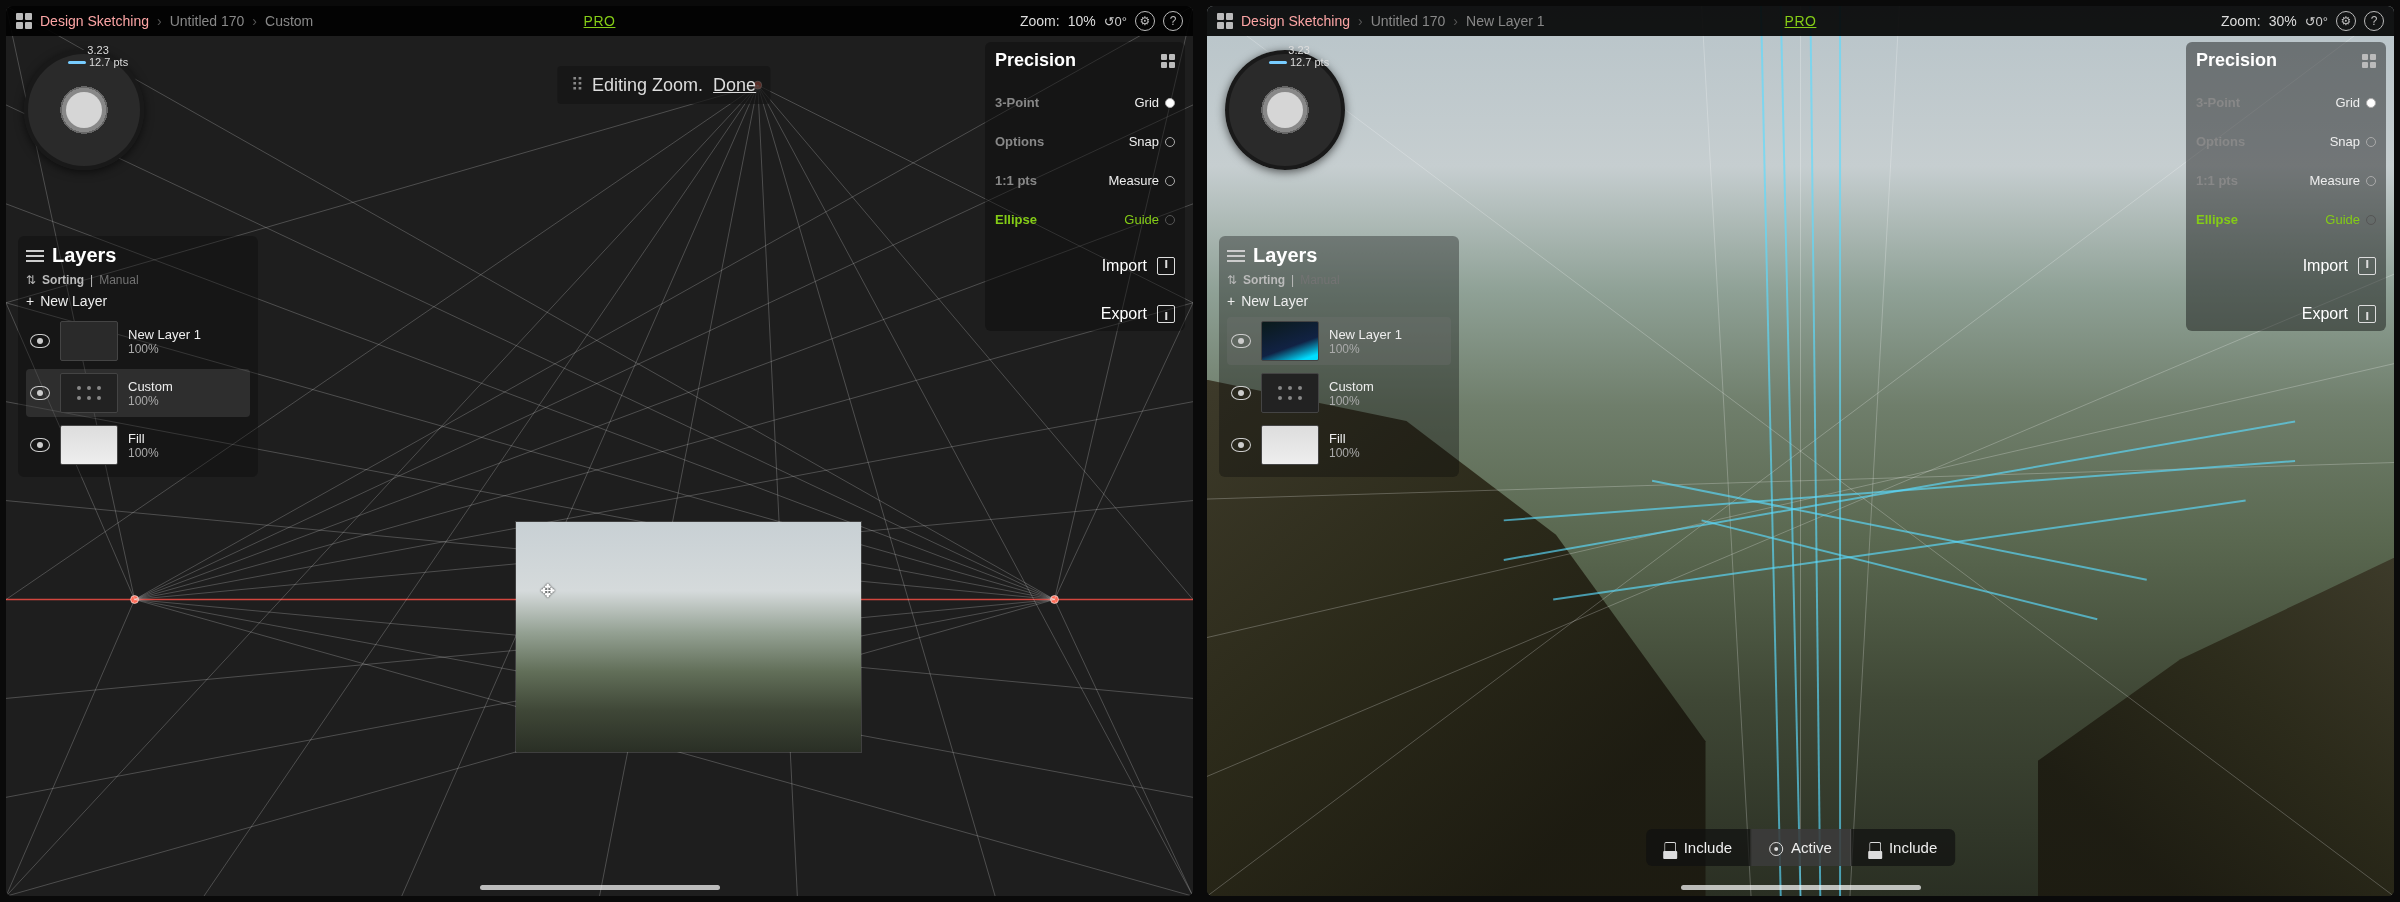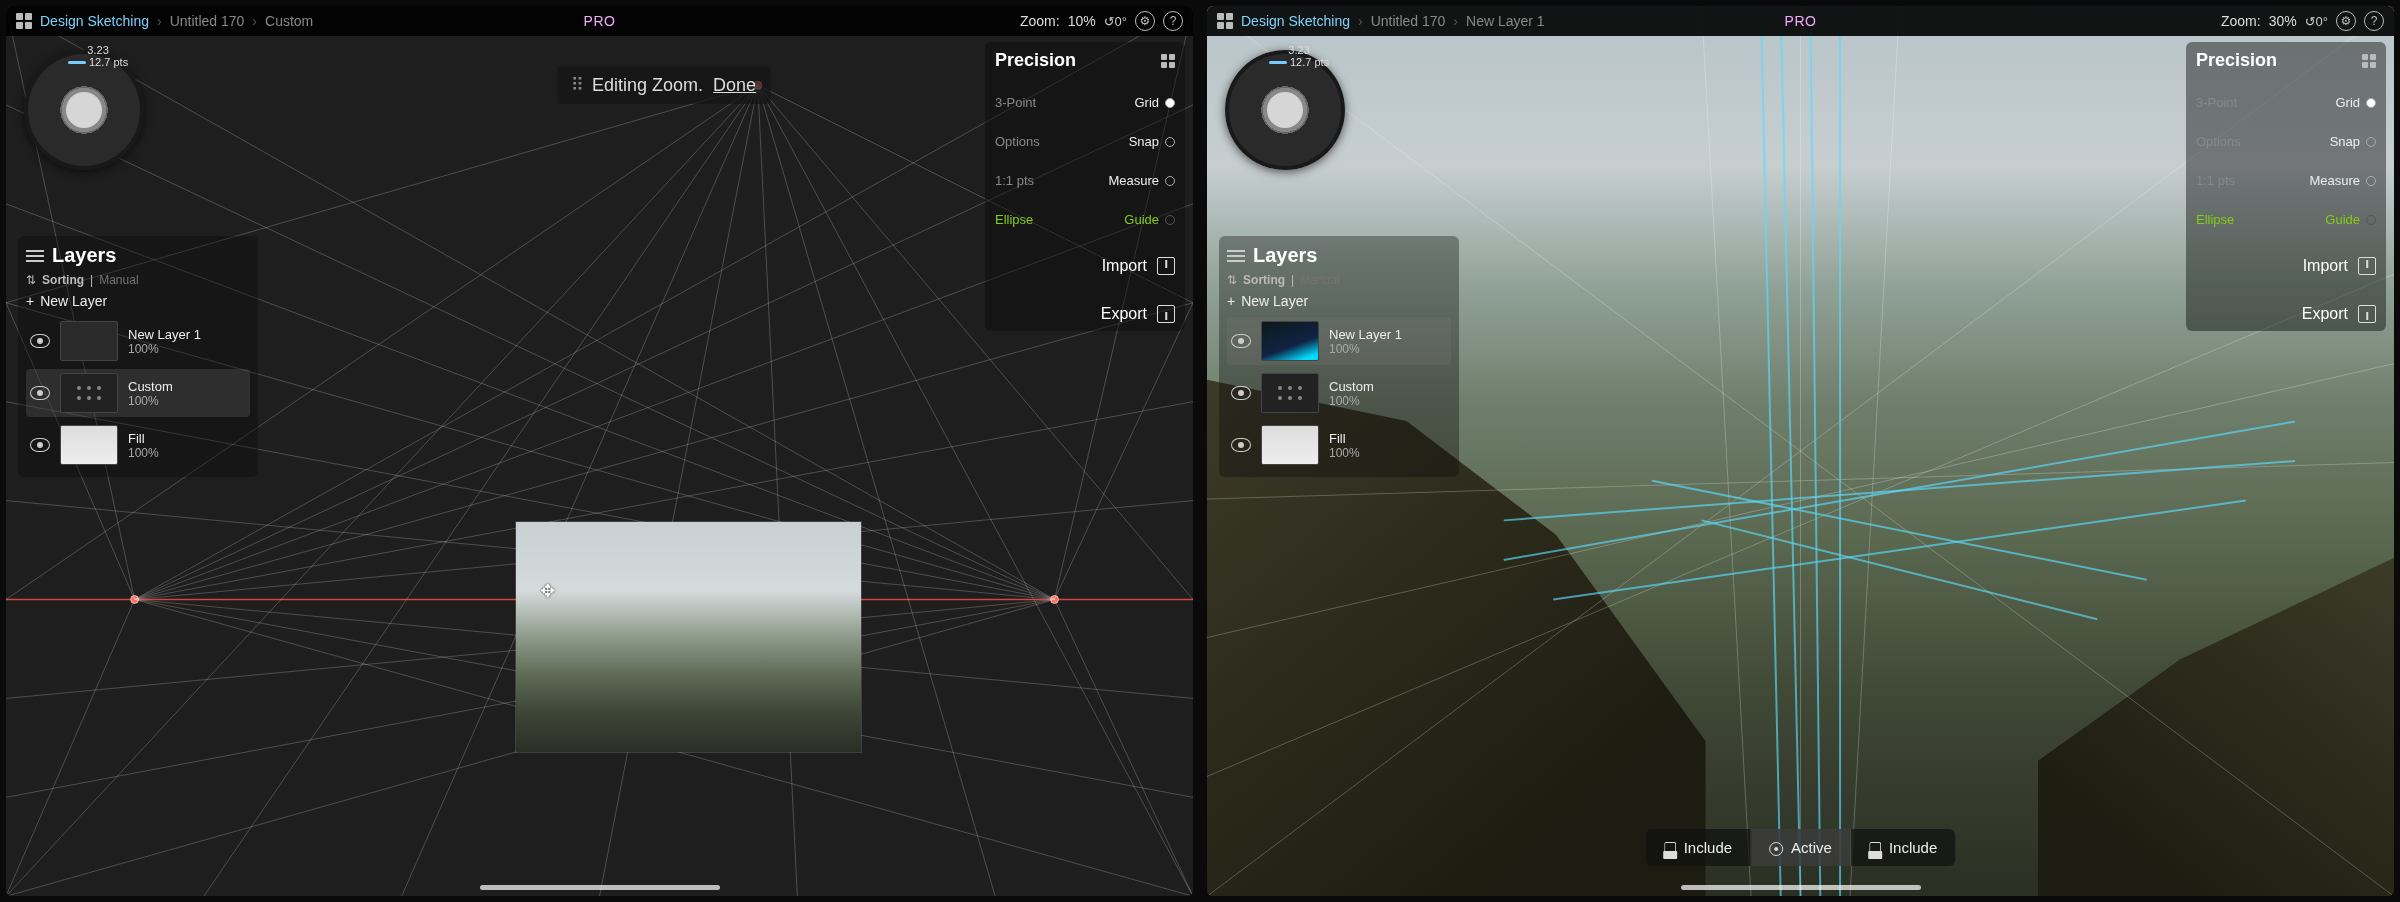--- a/index.html
+++ b/index.html
@@ -46,26 +46,26 @@
   .topbar {
     position: absolute; top:0; left:0; right:0;
     height: 30px;
     background: rgba(0,0,0,0.9);
     display: flex; align-items:center;
     font-size: 14px;
     padding: 0 10px;
     gap: 8px;
   }
   .crumb-sep { color:#555; }
-  .crumb-item { color:#7dd3fc; }
+  .crumb-item { color:#fca5a5; }
   .crumb-item.dim { color:#888; }
   .topbar .spacer { flex:1; }
   .topbar .center-chip {
     position:absolute; left:50%; transform:translateX(-50%);
-    color:#f0abfc; font-weight:500; letter-spacing:0.5px;
+    color:#84cc16; font-weight:500; letter-spacing:0.5px;text-decoration:underline;
   }
   .icon-grid4 {
     width:16px; height:16px; display:grid; grid-template-columns:1fr 1fr; grid-template-rows:1fr 1fr; gap:2px;
   }
   .icon-grid4 span { background:#bbb; border-radius:1px; }
   .icon-gear, .icon-help {
     width:20px; height:20px; border-radius:50%; border:1.5px solid #bbb;
     display:flex; align-items:center; justify-content:center; font-size:12px; color:#bbb;
   }
   .rot-chip { font-size:13px; color:#ccc; }
@@ -101,21 +101,21 @@
     position:absolute; top:36px; right:8px;
     width:200px;
     background: rgba(10,10,10,0.45);
     border-radius:6px;
     padding:8px 10px;
     font-size:13px;
     display:flex; flex-direction:column; gap:24px;
   }
   .precision h3 { font-size:18px; font-weight:600; color:#fff; display:flex; align-items:center; justify-content:space-between; }
   .precision .row { display:flex; justify-content:space-between; align-items:center; font-size:13px; color:#bbb; }
-  .precision .row .lab { color:#888; }
+  .precision .row .lab { color:#888;font-weight:bold; }
   .precision .row .val { color:#eee; font-weight:500; display:flex; align-items:center; gap:6px; }
   .precision .dim .lab, .precision .dim .val { color:#84cc16; }
   .radio { width:10px; height:10px; border-radius:50%; border:1.5px solid #aaa; display:inline-block; }
   .radio.on { background:#fff; }
   .btnrow { display:flex; justify-content:flex-end; align-items:center; gap:10px; color:#fff; font-size:16px; font-weight:500; margin-top:6px; }
   .dlicon, .upicon { width:18px; height:18px; border:1.5px solid #ddd; border-radius:2px; position:relative; }
   .dlicon::before { content:""; position:absolute; left:50%; top:2px; width:1.5px; height:8px; background:#ddd; transform:translateX(-50%); }
   .upicon::before { content:""; position:absolute; left:50%; bottom:2px; width:1.5px; height:8px; background:#ddd; transform:translateX(-50%); }
 
   

